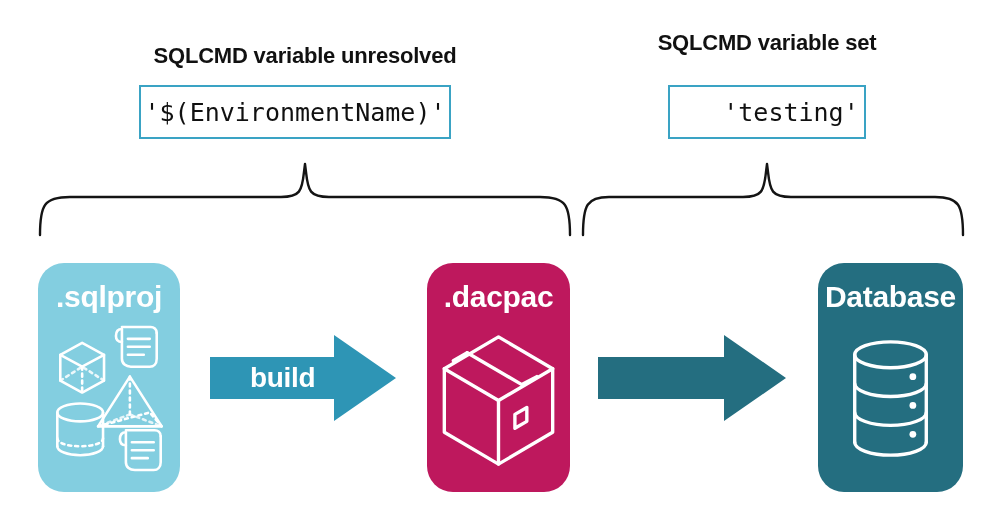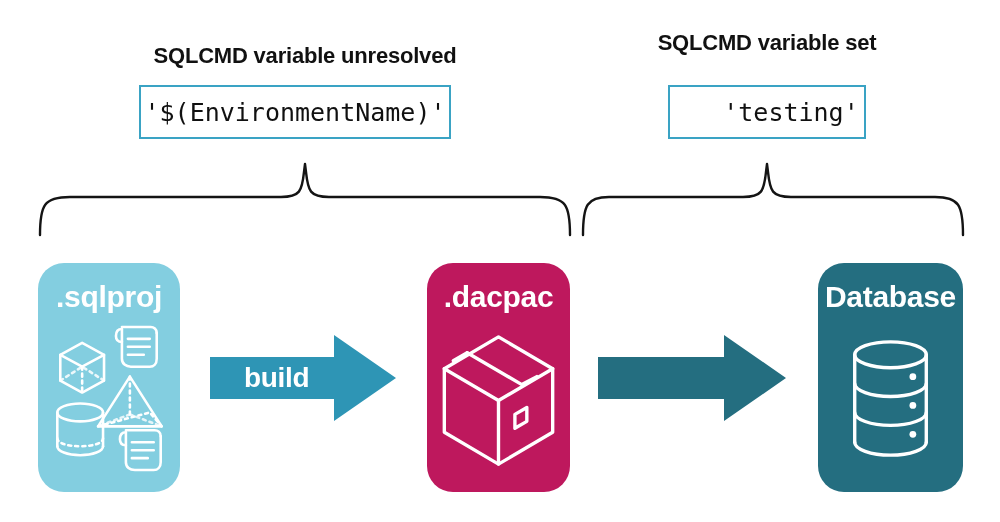--- a/index.html
+++ b/index.html
@@ -98,20 +98,21 @@
     top: 0;
     height: 86px;
     display: flex;
     align-items: center;
     color: #ffffff;
     font-family: "Liberation Sans", sans-serif;
     font-weight: bold;
     font-size: 28px;
     letter-spacing: -0.3px;
     pointer-events: none;
+    margin-left: 6px;
   }
   #arrow-build  { left: 210px; width: 186px; }
   #arrow-build .arrow-label  { left: 34px; }
   #arrow-deploy { left: 598px; width: 188px; }
   #arrow-deploy .arrow-label { left: 24px; }
 
   
   #braces {
     position: absolute;
     left: 0; top: 150px;

